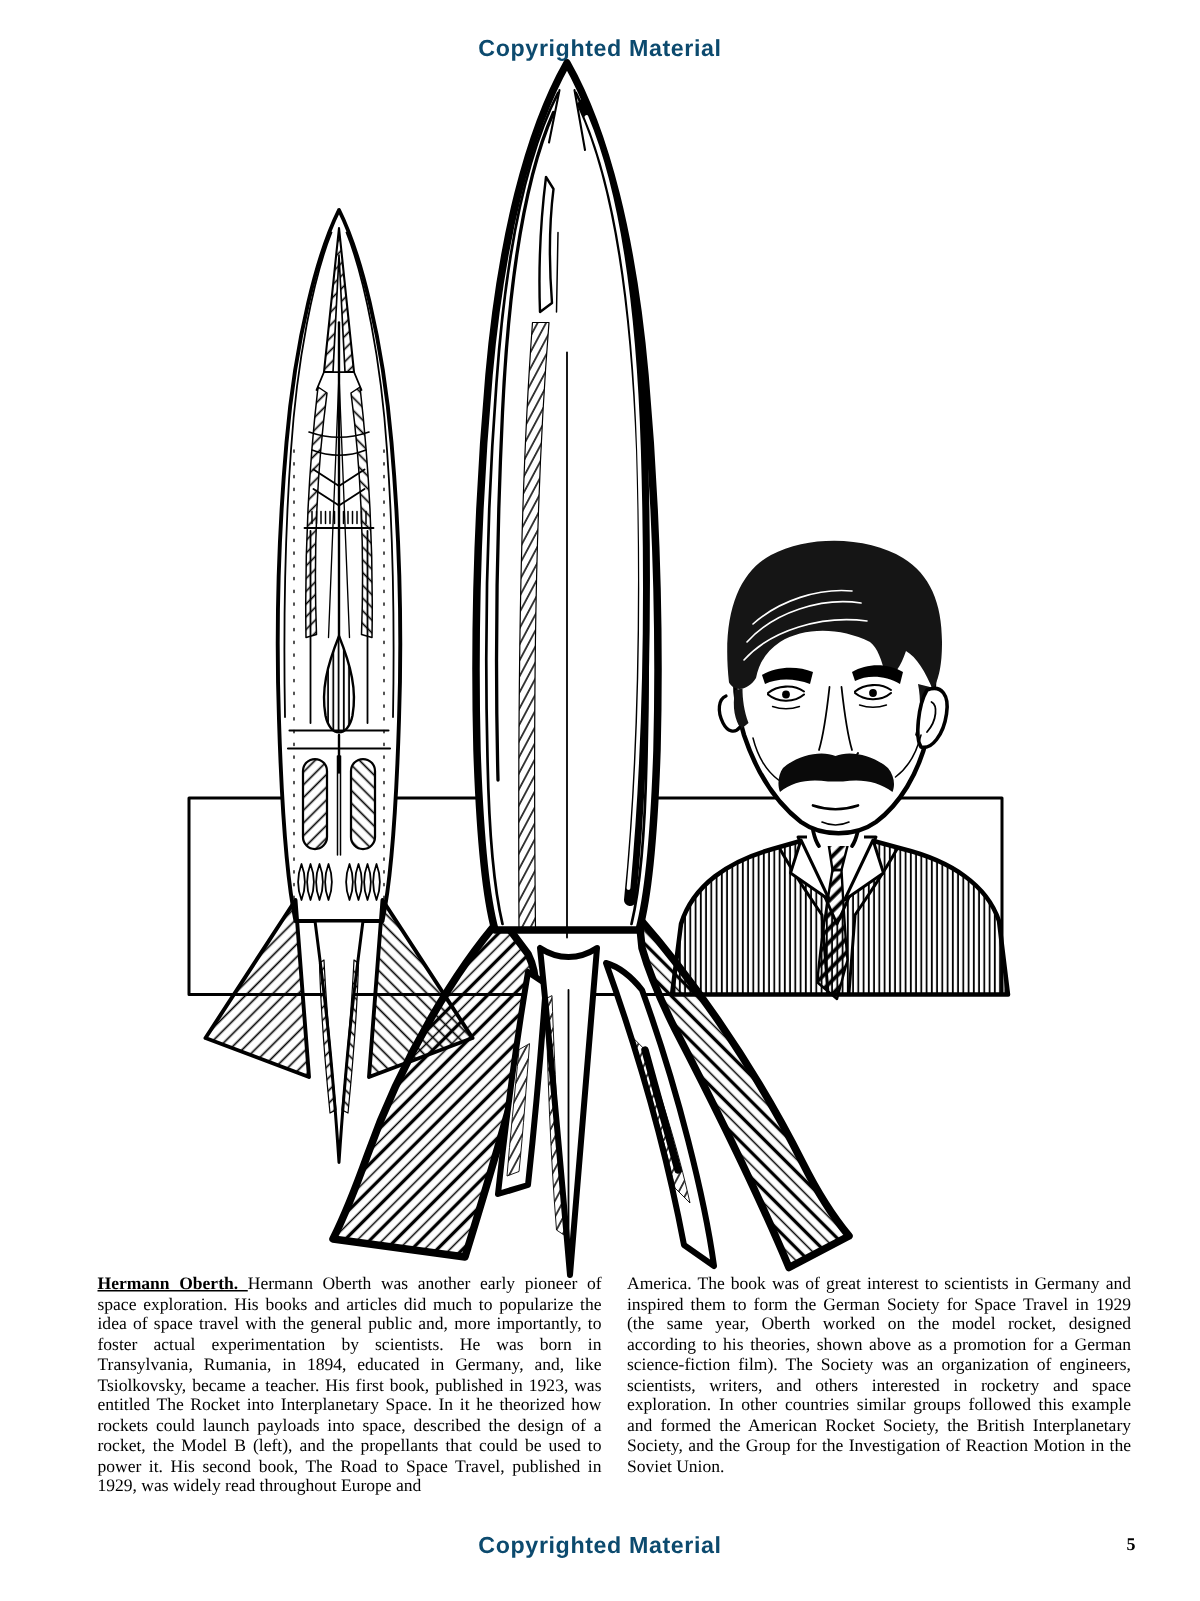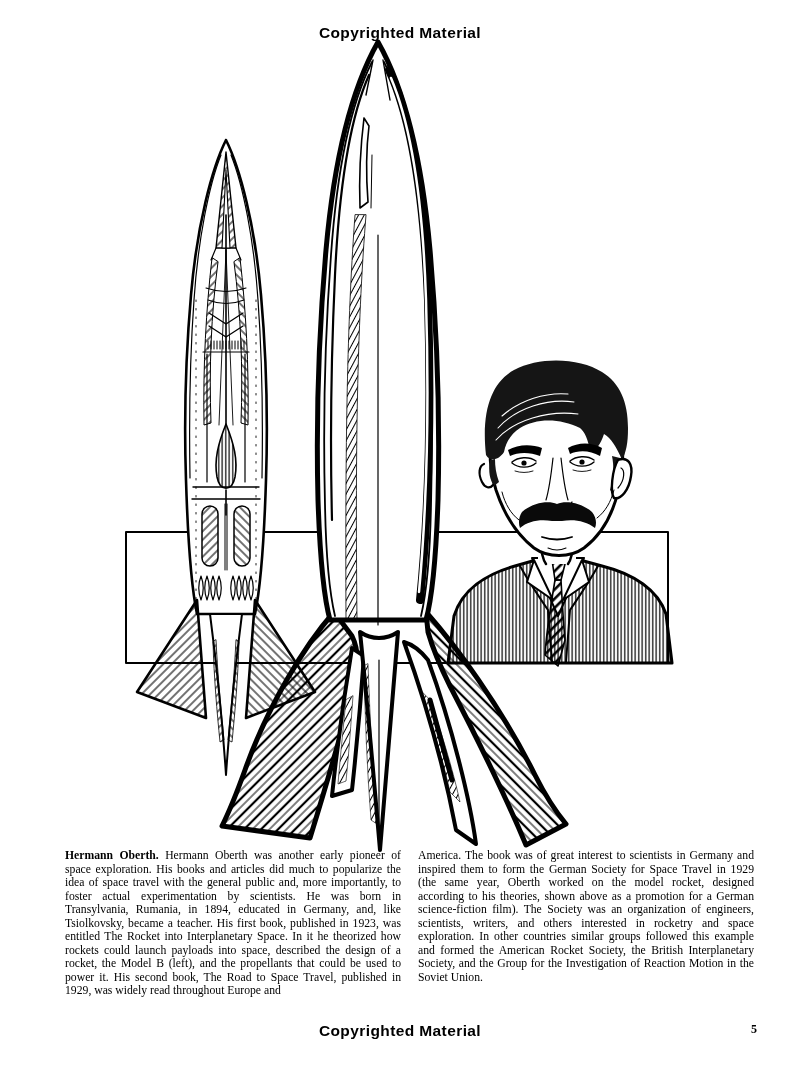--- a/index.html
+++ b/index.html
@@ -1,27 +1,27 @@
 <!DOCTYPE html>
 <html><head>
 <meta charset="utf-8">
 <style>
   html,body{margin:0;padding:0;background:#fff;}
   .page{position:relative;width:800px;height:1067px;background:#fff;overflow:hidden;
         font-family:"Liberation Serif",serif;color:#000;}
   .wm{position:absolute;left:0;width:800px;text-align:center;
       font-family:"Liberation Sans",sans-serif;font-weight:bold;
-      font-size:15.5px;letter-spacing:.4px;color:#000000;z-index:1;}
+      font-size:15.5px;letter-spacing:.4px;color:#0c4a6e;z-index:1;}
   .wm-top{top:24px;}
   .wm-bottom{top:1022px;}
   .illus{position:absolute;left:0;top:0;z-index:2;}
   .article{position:absolute;left:65px;top:849px;width:692px;display:flex;gap:17px;z-index:3;}
   .col{width:336px;font-size:11.7px;line-height:13.55px;text-align:justify;
        text-justify:inter-word;}
-  .col span.b{font-weight:bold;}
+  .col span.b{font-weight:bold;text-decoration:underline;}
   .col span.i{}
   .pagenum{position:absolute;top:1022px;left:700px;width:57px;text-align:right;
            font-size:12px;font-weight:bold;z-index:3;}
 </style>
 </head>
 <body>
 
 <div class="page">
 
   <div class="wm wm-top">Copyrighted Material</div>

